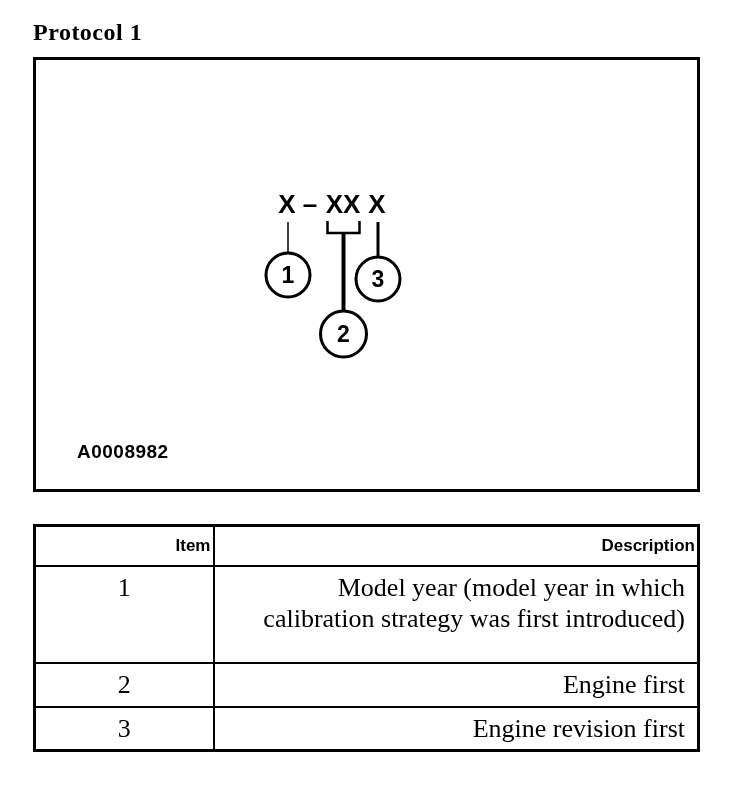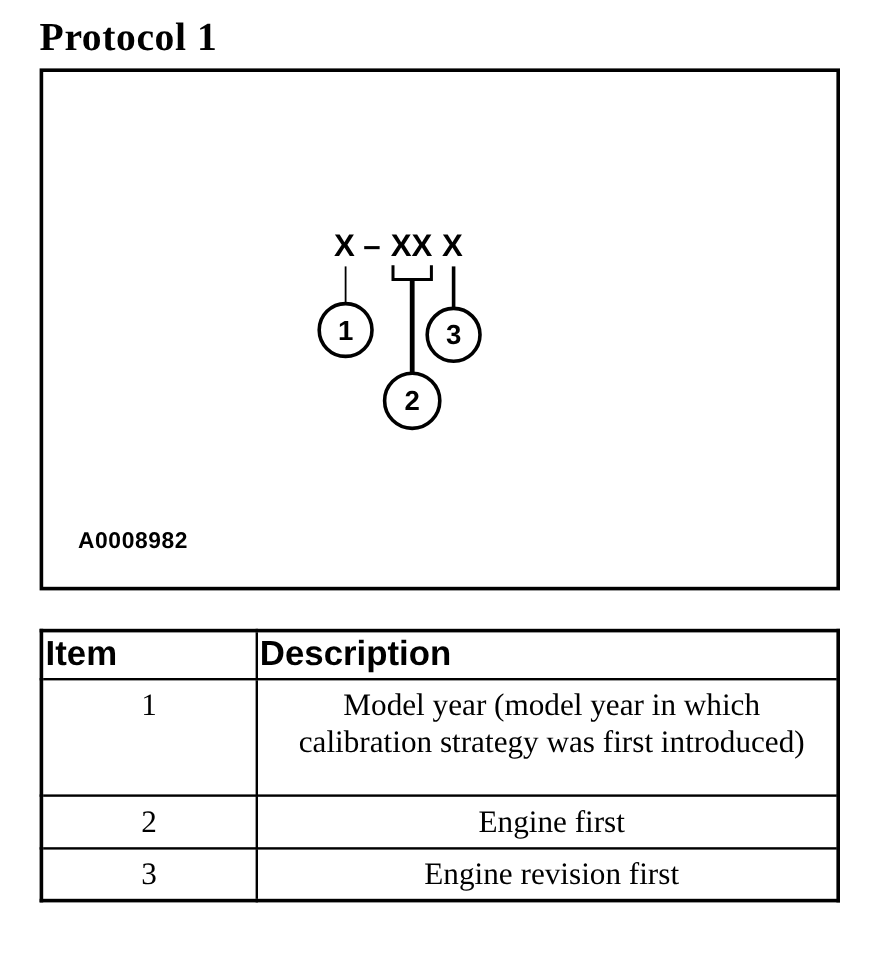--- a/index.html
+++ b/index.html
@@ -10,21 +10,21 @@
   }
   body {
     width: 736px; height: 794px;
     font-family: "Liberation Sans", sans-serif;
     position: relative;
     overflow: hidden;
   }
   .page-title {
     font-family: "Liberation Serif", serif;
     font-weight: bold;
-    font-size: 33px;
+    font-size: 24px;
     line-height: 32px;
     margin: 16px 0 9px 33px;
     letter-spacing: 0.5px;
   }
   .figure-box {
     position: relative;
     margin-left: 33px;
     width: 667px;
     height: 435px;
     border: 3px solid #000;
@@ -40,54 +40,54 @@
   }
   .callout-num {
     font-family: "Liberation Sans", sans-serif;
     font-weight: bold;
     font-size: 23px;
     text-anchor: middle;
     fill: #000;
   }
   .figure-id {
     position: absolute;
-    left: 29px;
+    left: 41px;
     top: 381px;
     font-family: "Liberation Sans", sans-serif;
     font-weight: bold;
     font-size: 19px;
     letter-spacing: 0.5px;
   }
   .legend-table {
     border-collapse: collapse;
     table-layout: fixed;
     margin: 32px 0 0 33px;
     width: 667px;
     border: 3px solid #000;
   }
   .legend-table th, .legend-table td {
     border: 2px solid #000;
   }
   .legend-table th {
     font-family: "Liberation Sans", sans-serif;
     font-weight: bold;
-    font-size: 29px;
-    text-align: left;
+    font-size: 17px;
+    text-align: right;
     vertical-align: middle;
     height: 40px;
     padding: 2px;
   }
   .legend-table td {
     font-family: "Liberation Serif", serif;
     font-size: 26px;
     line-height: 31px;
     vertical-align: top;
   }
   td.item-cell { text-align: center; padding-top: 5px; }
-  td.desc-cell { text-align: center; padding: 5px 12px 5px 20px; }
+  td.desc-cell { text-align: right; padding: 5px 12px 5px 20px; }
   tr.row-0 td { height: 97px; }
   tr.row-1 td { height: 44px; }
   tr.row-2 td { height: 41px; }
 </style>
 </head>
 <body>
 
 <h1 class="page-title">Protocol 1</h1>
 
 <div class="figure-box">

